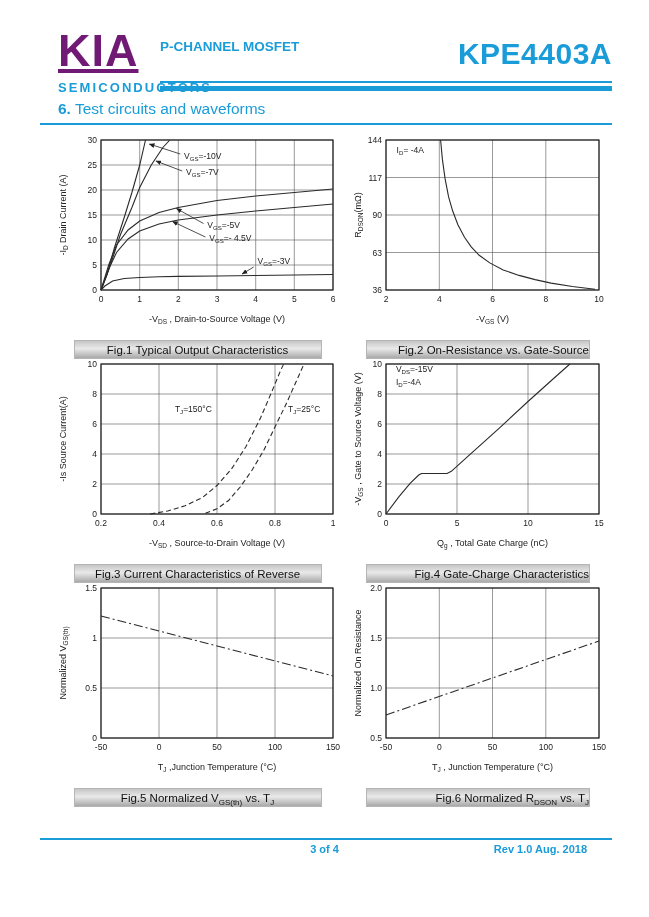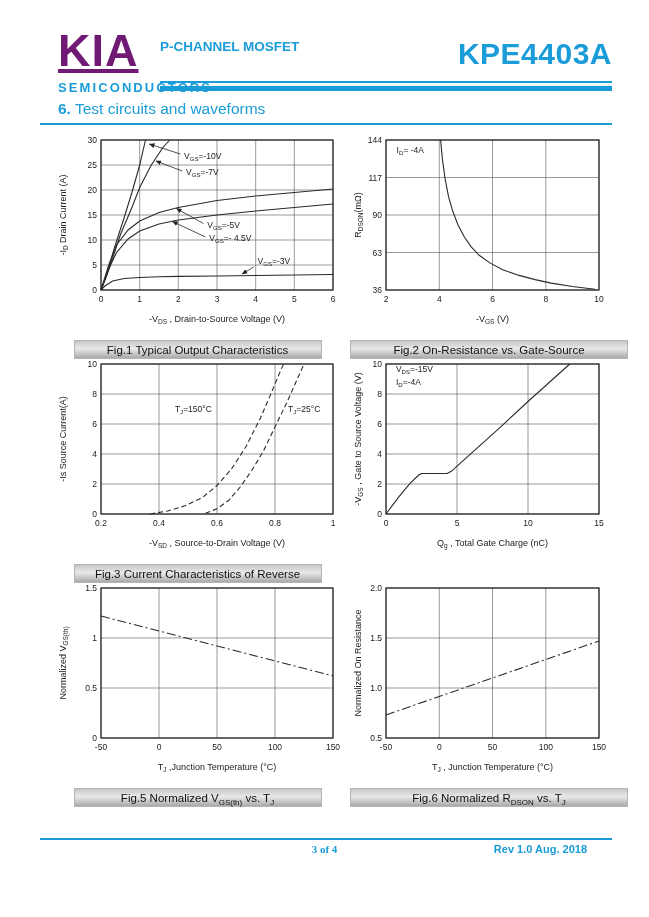--- a/index.html
+++ b/index.html
@@ -20,21 +20,21 @@
   .section-underline{position:absolute;left:40px;right:37px;top:123px;height:2px;}
   
   .figure{position:absolute;}
   .chart{display:block;}
   svg text{font-family:"Liberation Sans",sans-serif;}
   .caption{margin:8px auto 0 auto;height:19px;line-height:19px;text-align:center;
            font-size:11.5px;font-weight:normal;color:#111;
            background:linear-gradient(180deg,#c6c6c6 0%,#e9e9e9 45%,#a9a9a9 100%);
            border:1px solid #b5b5b5;box-sizing:border-box;}
   .cap-left{width:248px;}
-  .cap-right{width:278px;}
+  .cap-right{width:224px;text-align:right;}
   .caption sub{font-size:8px;}
   
   .footer-rule{position:absolute;left:40px;right:37px;top:838px;height:2px;}
   .footer-page{position:absolute;left:0;right:0;top:843px;text-align:center;
                font-size:11px;font-weight:bold;}
   .footer-rev{position:absolute;right:62px;top:843px;font-size:11px;font-weight:bold;}
 </style>
 </head>
 <body>
 
@@ -216,20 +216,21 @@
           <text x="32" y="41" text-anchor="end" font-size="8.5" fill="#222"><tspan font-size="8.5">8</tspan></text>
           <line x1="36" y1="8.0" x2="249" y2="8.0" stroke="#555555" stroke-width="0.6"></line>
           <text x="32" y="11" text-anchor="end" font-size="8.5" fill="#222"><tspan font-size="8.5">10</tspan></text>
           <rect x="36" y="8" width="213" height="150" fill="none" stroke="#222" stroke-width="1.2"></rect>
           <polyline points="36.0,158.0 48.8,140.8 60.1,127.3 68.7,119.0 71.5,117.5 97.1,117.5 101.3,115.3 121.2,97.3 149.6,71.8 178.0,45.5 206.4,20.0 219.9,8.0" fill="none" stroke="#2A2A2A" stroke-width="1.1"></polyline>
           <text x="45.9" y="15.5" text-anchor="start" font-size="8.5" fill="#222"><tspan font-size="8.5">V</tspan><tspan dy="2.0" font-size="6.1">DS</tspan><tspan dy="-2.0" font-size="8.5">=-15V</tspan></text>
           <text x="45.9" y="29.0" text-anchor="start" font-size="8.5" fill="#222"><tspan font-size="8.5">I</tspan><tspan dy="2.0" font-size="6.1">D</tspan><tspan dy="-2.0" font-size="8.5">=-4A</tspan></text>
           <text x="142.5" y="190" text-anchor="middle" font-size="9" fill="#222"><tspan font-size="9">Q</tspan><tspan dy="2.2" font-size="6.5">g</tspan><tspan dy="-2.2" font-size="9"> , Total Gate Charge (nC)</tspan></text>
           <text transform="rotate(-90)" x="-83" y="11" text-anchor="middle" font-size="9" fill="#222"><tspan font-size="9">-V</tspan><tspan dy="2.2" font-size="6.5">GS</tspan><tspan dy="-2.2" font-size="9"> , Gate to Source Voltage (V)</tspan></text>
         </svg></div>
+    <div class="caption cap-right">Fig.4 Gate-Charge Characteristics</div>
   </div>
 
   <div class="figure" style="left:55px;top:580px;width:285px;">
     <div class="chart"><svg width="285" height="196" xmlns="http://www.w3.org/2000/svg">
           <defs>
             <marker id="arr-fig5" markerWidth="7" markerHeight="6" refX="6.5" refY="3" orient="auto">
               <path d="M0,0L7,3L0,6Z" fill="#222"></path>
             </marker>
           </defs>
           <line x1="46.0" y1="8" x2="46.0" y2="158" stroke="#555555" stroke-width="0.6"></line>
@@ -286,17 +287,17 @@
           <rect x="36" y="8" width="213" height="150" fill="none" stroke="#222" stroke-width="1.2"></rect>
           <polyline points="36.0,135.0 249.0,61.0" fill="none" stroke="#2A2A2A" stroke-width="1.1" stroke-dasharray="9,3,2,3"></polyline>
           <text x="142.5" y="190" text-anchor="middle" font-size="9" fill="#222"><tspan font-size="9">T</tspan><tspan dy="2.2" font-size="6.5">J</tspan><tspan dy="-2.2" font-size="9"> , Junction Temperature (°C)</tspan></text>
           <text transform="rotate(-90)" x="-83" y="11" text-anchor="middle" font-size="9" fill="#222"><tspan font-size="9">Normalized On Resistance</tspan></text>
         </svg></div>
     <div class="caption cap-right">Fig.6 Normalized R<sub>DSON</sub> vs. T<sub>J</sub></div>
   </div>
 
   <footer>
     <div class="footer-rule" style="background: rgb(26, 156, 216);"></div>
-    <div class="footer-page" style="color: rgb(26, 156, 216); font-family: Liberation Serif, serif;">3 of 4</div>
+    <div class="footer-page" style="color: rgb(26, 156, 216);">3 of 4</div>
     <div class="footer-rev" style="color: rgb(26, 156, 216);">Rev 1.0 Aug. 2018</div>
   </footer>
 
 </div>
 
 </body></html>

